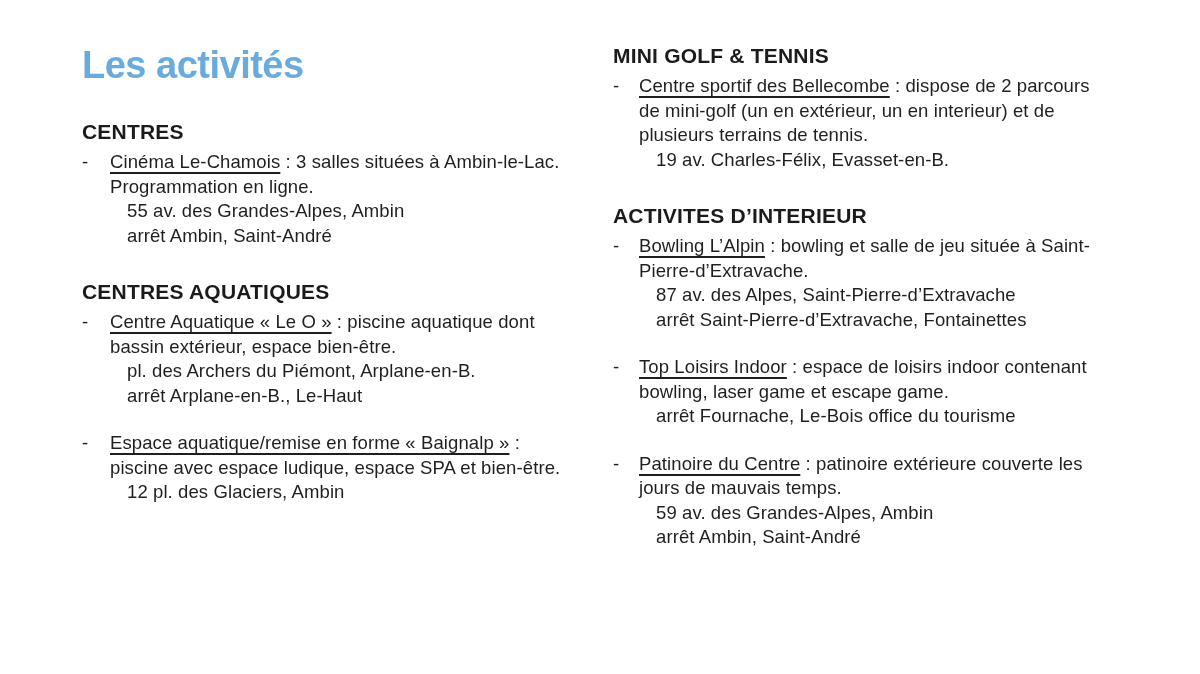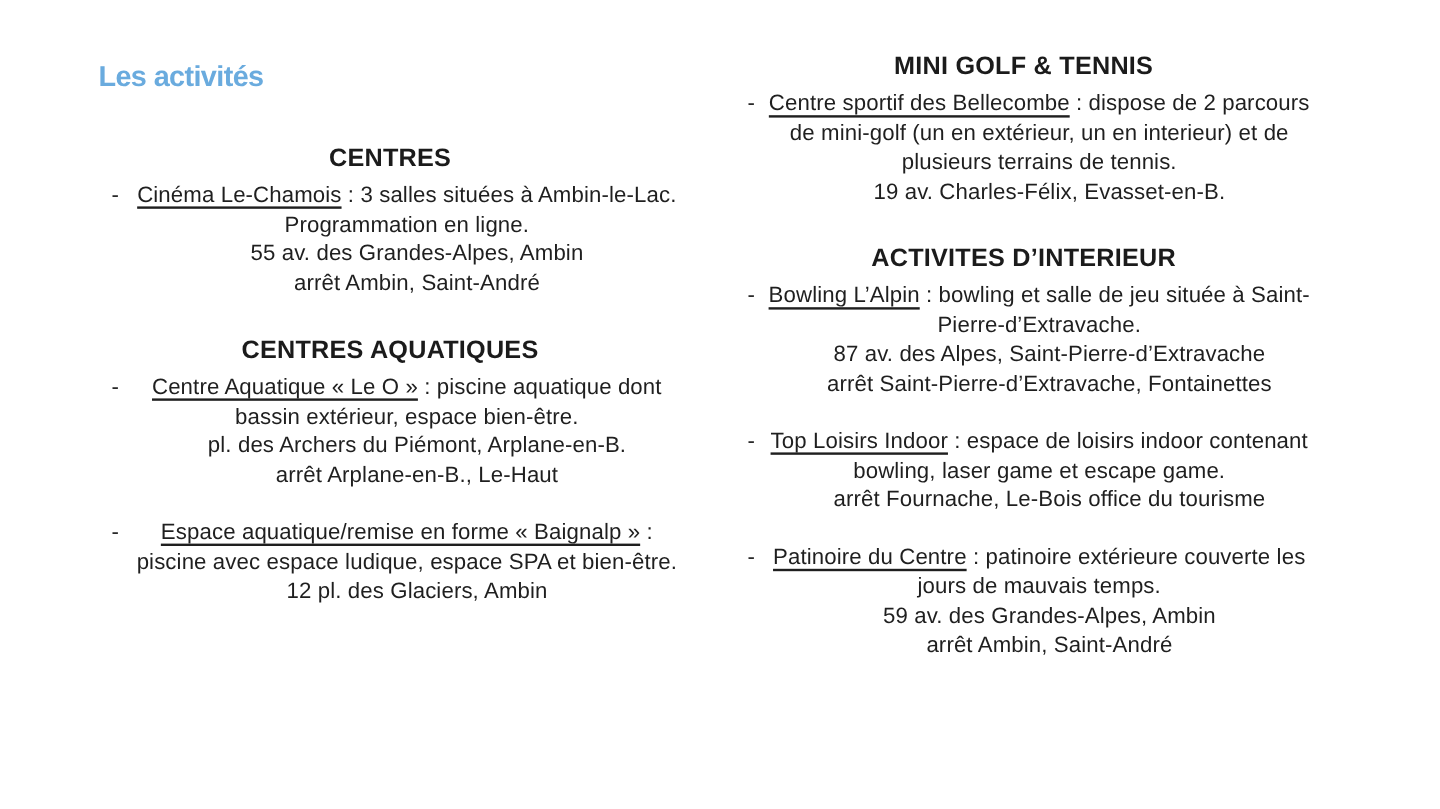--- a/index.html
+++ b/index.html
@@ -12,28 +12,28 @@
     height: 674px;
     background: #ffffff;
     overflow: hidden;
   }
 
   .col { position: absolute; top: 44px; }
   .col-left  { left: 82px;  width: 486px; }
   .col-right { left: 613px; width: 480px; top: 42px; }
 
   .title {
-    font-size: 24px;
+    font-size: 38px;
     font-weight: 700;
     letter-spacing: -0.5px;
     line-height: 42px;
     margin: 0 0 32px 0;
   }
 
-  .section { margin-bottom: 30px; text-align: center; }
+  .section { margin-bottom: 30px; }
 
   .section-heading {
     font-size: 21px;
     font-weight: 700;
     line-height: 27px;
     letter-spacing: 0.2px;
     color: #1b1b1b;
     margin: 0 0 5px 0;
   }
 

